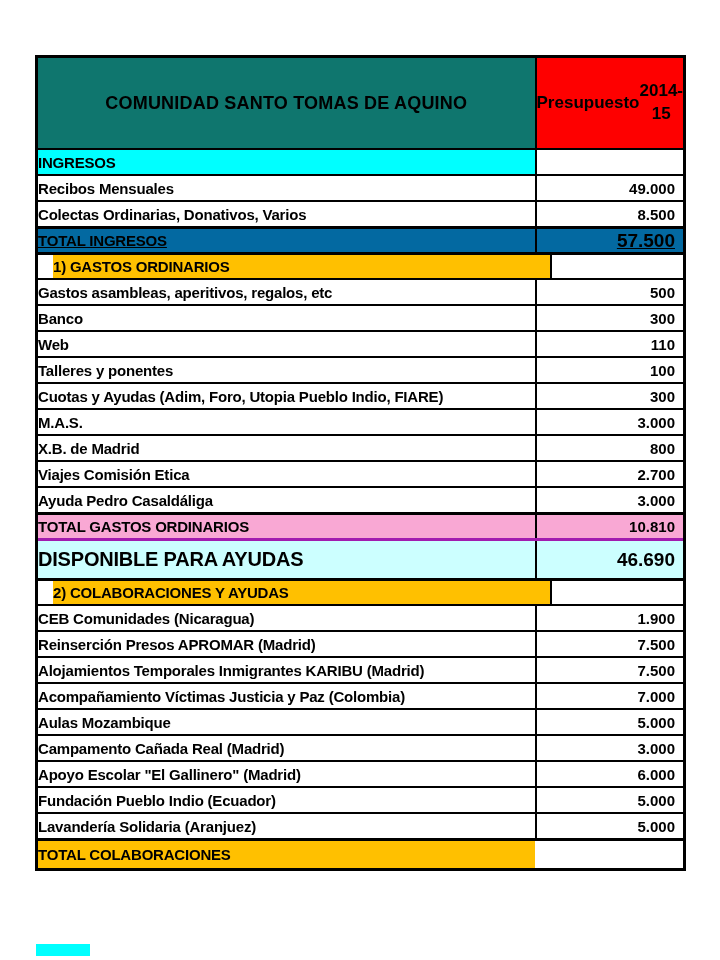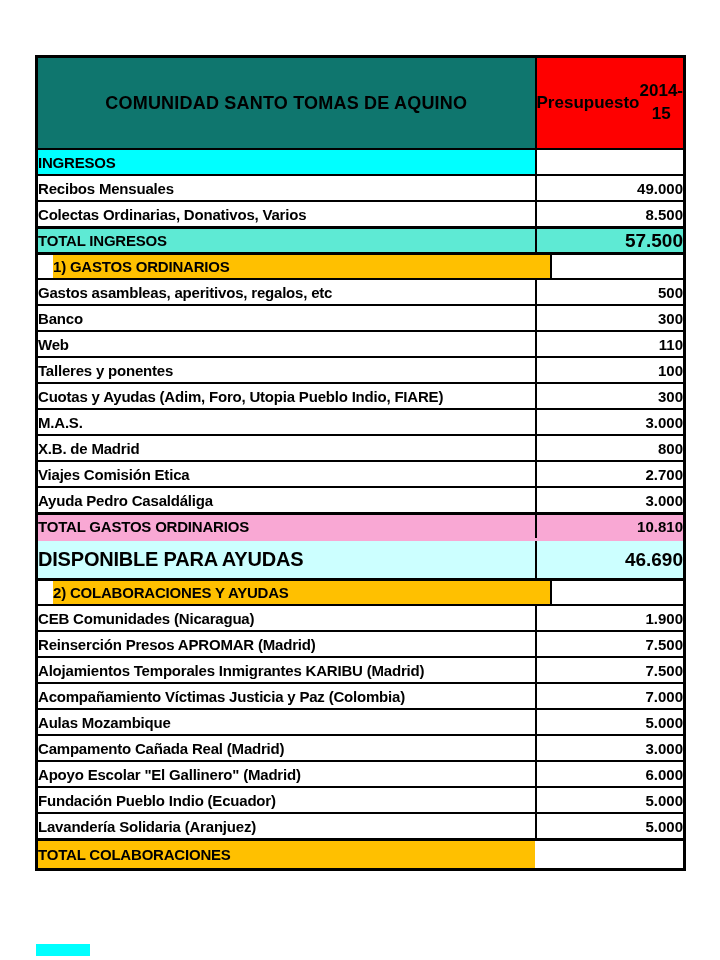--- a/index.html
+++ b/index.html
@@ -69,37 +69,37 @@
     white-space: nowrap;
   }
   .cell.label {
     width: 497px;
     font-size: 15px;
     letter-spacing: -0.2px;
   }
   .cell.value {
     flex: 1;
     justify-content: flex-end;
-    padding-right: 0;
+    padding-right: 8px;
     border-left: 2px solid #000000;
     font-size: 15px;
   }
   
   .row.section-cyan .cell.label { background: #00ffff; }
   .row.total-cyan .cell.label,
-  .row.total-cyan .cell.value { background: #5eead4; }
+  .row.total-cyan .cell.value { background: #0369a1; text-decoration: underline; }
   .row.total-cyan .cell.value { font-size: 19px; }
 
   .row.section-gold .cell.label { background: #ffc000; margin-left: 15px; }
   .row.total-gold .cell.label,
   .row.total-gold .cell.value { background: #f9a8d4; }
 
   .row.available {
     height: 40px;
-    border-top: 3px solid #f9a8d4;
+    border-top: 3px solid #a21caf;
     text-align: center;
   }
   .row.available .cell.label,
   .row.available .cell.value { background: #ccffff; }
   .row.available .cell.label { font-size: 20px; }
   .row.available .cell.value { font-size: 19px; }
 
   .row.grand-total-gold {
     height: 30px;
     border-top: 3px solid #000000;

